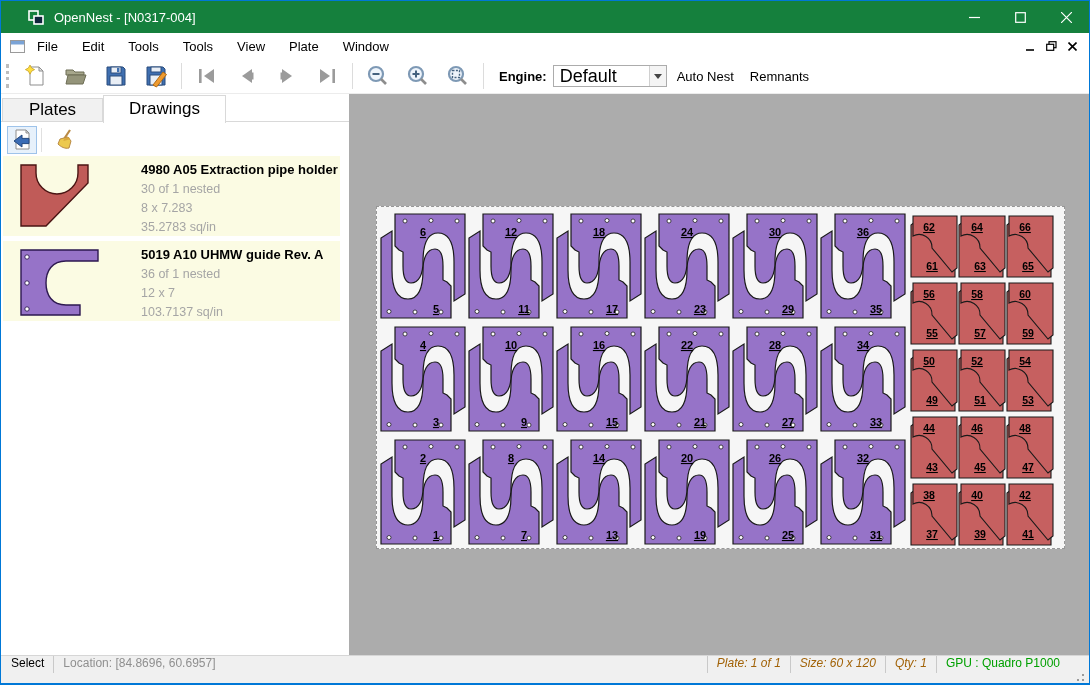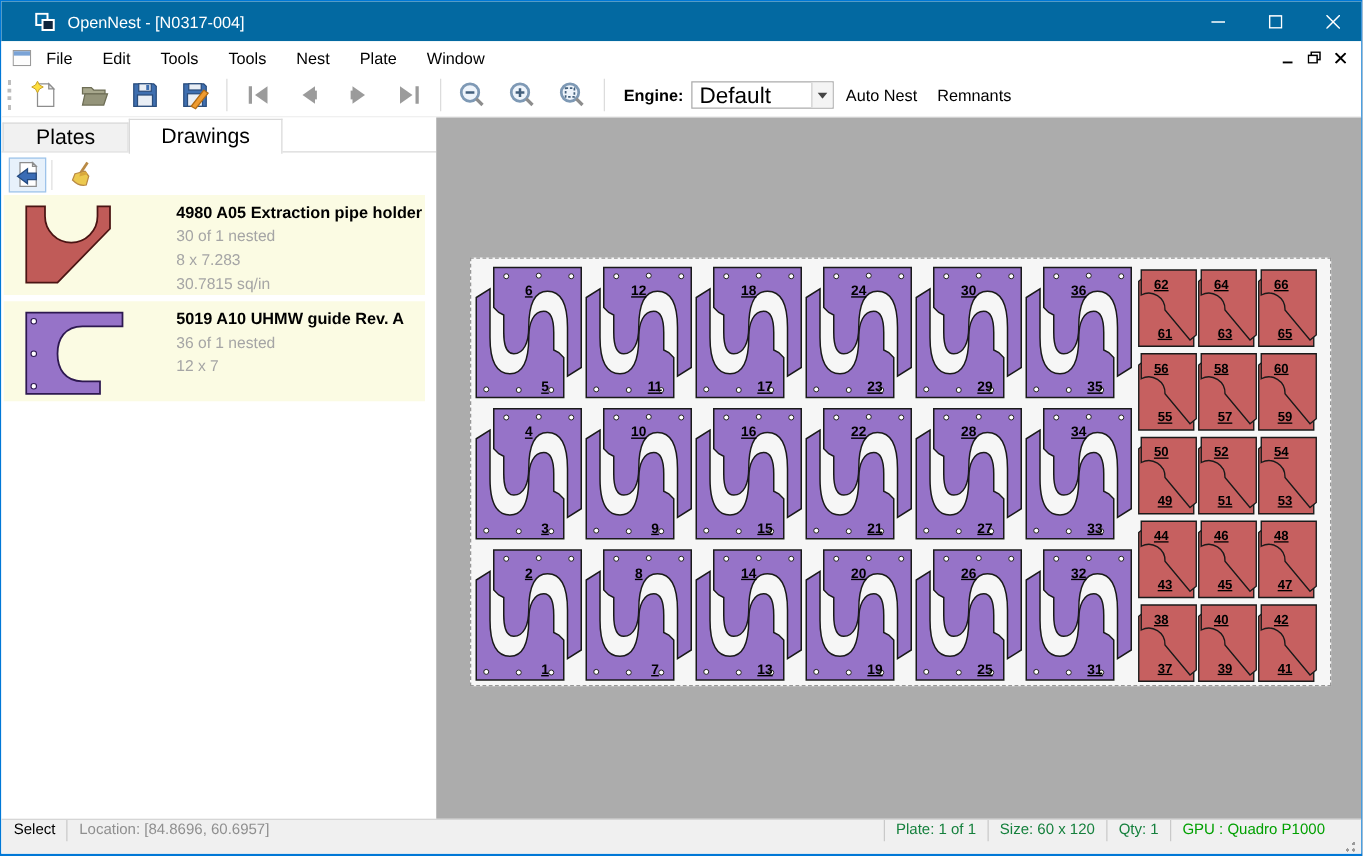--- a/index.html
+++ b/index.html
@@ -3,21 +3,21 @@
 <meta charset="utf-8">
 <style>
   html,body{margin:0;padding:0;background:#d0d0d0;}
   *{box-sizing:border-box;}
   .window{
     position:relative;width:1090px;height:685px;background:#ffffff;
     font-family:"Liberation Sans",sans-serif;color:#000;
     border:1px solid #0078d7;border-bottom-width:2px;overflow:hidden;
   }
   
-  .titlebar{position:absolute;left:0;top:0;right:0;height:32px;background:#0369a1;display:flex;align-items:center;}
+  .titlebar{position:absolute;left:0;top:0;right:0;height:32px;background:#15803d;display:flex;align-items:center;}
   .title-icon{margin-left:27px;width:16px;height:15px;flex:0 0 auto;}
   .title-text{color:#fff;font-size:13px;margin-left:10px;white-space:nowrap;}
   .win-controls{margin-left:auto;display:flex;height:32px;}
   .win-btn{width:46px;height:32px;display:flex;align-items:center;justify-content:center;color:#fff;}
   
   .menubar{position:absolute;left:0;top:32px;right:0;height:26px;background:#fff;display:flex;align-items:center;font-size:13px;}
   .mdi-doc-icon{margin-left:9px;width:15px;height:13px;}
   .menu-item{padding:4px 12px;cursor:default;}
   .mdi-controls{margin-left:auto;display:flex;align-items:center;margin-right:6px;}
   .mdi-btn{width:21px;height:18px;display:flex;align-items:center;justify-content:center;color:#000;font-weight:bold;font-size:12px;}
@@ -51,21 +51,21 @@
   .canvas{position:absolute;left:348px;top:93px;width:740px;height:562px;background:#acacac;overflow:hidden;}
   .plate{position:absolute;left:27px;top:112px;width:689px;height:343px;background:#f6f6f6;border:1px dashed #979797;}
   .plate svg{position:absolute;left:0;top:0;}
   .part-num{font-family:"Liberation Sans",sans-serif;font-weight:bold;fill:#000;text-decoration:underline;}
   
   .statusbar{position:absolute;left:0;bottom:0;right:0;height:28px;background:#f0f0f0;border-top:1px solid #d6d6d6;display:flex;font-size:12px;}
   .sb-sep{width:1px;height:17px;background:#c9c9c9;margin:0 9px;}
   .sb-mode{margin-left:10px;color:#000;}
   .sb-gray{color:#8f8f8f;}
   .sb-spacer{flex:1;}
-  .sb-item{color:#15803d;white-space:nowrap;}
+  .sb-item{color:#a16207;white-space:nowrap;font-style:italic;}
   .sb-gpu{white-space:nowrap;margin-right:14px;}
   .sb-grip{width:12px;height:12px;margin-right:3px;align-self:flex-end;
     background:
       radial-gradient(circle at 9px 9px,#9a9a9a 1.2px,transparent 1.4px),
       radial-gradient(circle at 9px 4px,#9a9a9a 1.2px,transparent 1.4px),
       radial-gradient(circle at 4px 9px,#9a9a9a 1.2px,transparent 1.4px);}
 </style>
 </head>
 <body>
 
@@ -98,21 +98,21 @@
 
   <div class="menubar">
     <svg class="mdi-doc-icon" viewBox="0 0 15 13">
       <rect x="0.5" y="0.5" width="14" height="12" fill="#fdfdfd" stroke="#9a9a9a"></rect>
       <rect x="1" y="1" width="13" height="3.5" fill="#7aa3d6"></rect>
     </svg>
     <div class="menu-item">File</div>
     <div class="menu-item">Edit</div>
     <div class="menu-item">Tools</div>
     <div class="menu-item">Tools</div>
-    <div class="menu-item">Nest</div>
+    <div class="menu-item">View</div>
     <div class="menu-item">Plate</div>
     <div class="menu-item">Window</div>
     <div class="mdi-controls">
       <div class="mdi-btn">
         <svg width="9" height="9" viewBox="0 0 9 9">
             <line x1="0" y1="8" x2="8" y2="8" stroke="#000" stroke-width="1.6"></line>
           </svg>
       </div>
       <div class="mdi-btn">
         <svg width="11" height="10" viewBox="0 0 11 10">
@@ -245,34 +245,35 @@
       </div>
     </div>
     <div class="item" style="top:62px;">
       <svg class="item-thumb" width="72" height="66" viewBox="0 0 72 66">
         <path d="M2,2 L17,2 L17,10 A21,21 0 0 0 59,10 L59,2 L69,2 L69,20 L27,63 L2,63 Z" fill="#c05b58" stroke="#4a1413" stroke-width="1.4"></path>
       </svg>
       <div class="item-text">
         <div class="item-title">4980 A05 Extraction pipe holder</div>
         <div class="item-meta">30 of 1 nested</div>
         <div class="item-meta">8 x 7.283</div>
-        <div class="item-meta">30.7815 sq/in</div>
+        <div class="item-meta">35.2783 sq/in</div>
       </div>
     </div>
     <div class="item" style="top:147px;">
       <svg class="item-thumb" width="82" height="70" viewBox="0 0 82 70">
         <path d="M2,2 L79,2 L79,13 L47,13 C33,13 27,23 27,35 C27,47 33,57 47,57 L61,57 L61,67 L2,67 Z" fill="#9673c8" stroke="#2d1850" stroke-width="1.4"></path>
         <circle cx="8" cy="9" r="2.2" fill="#fff" stroke="#2d1850" stroke-width="0.9"></circle>
         <circle cx="8" cy="35" r="2.2" fill="#fff" stroke="#2d1850" stroke-width="0.9"></circle>
         <circle cx="8" cy="61" r="2.2" fill="#fff" stroke="#2d1850" stroke-width="0.9"></circle>
       </svg>
       <div class="item-text">
         <div class="item-title">5019 A10 UHMW guide Rev. A</div>
         <div class="item-meta">36 of 1 nested</div>
         <div class="item-meta">12 x 7</div>
+        <div class="item-meta">103.7137 sq/in</div>
       </div>
     </div>
   </div>
 
   <div class="canvas">
     <div class="plate">
       <svg id="plate-svg" width="689" height="343" viewBox="0 0 689 343">
           <g transform="translate(2, 5)">
             <path d="M2,106 L2,26 L13,19 L13,58 C13,76 18,87 29,87 C40,87 44,76 44,58 C44,46 48,37 56,37 C62,37 64,44 64,54 L64,68 L68,70 L72,74 L72,106 Z" fill="#9673c8" stroke="#1a1a1a" stroke-width="1.2"></path>
             <path d="M2,106 L2,26 L13,19 L13,58 C13,76 18,87 29,87 C40,87 44,76 44,58 C44,46 48,37 56,37 C62,37 64,44 64,54 L64,68 L68,70 L72,74 L72,106 Z" fill="#9673c8" stroke="#1a1a1a" stroke-width="1.2" transform="rotate(180 44 54)"></path>

